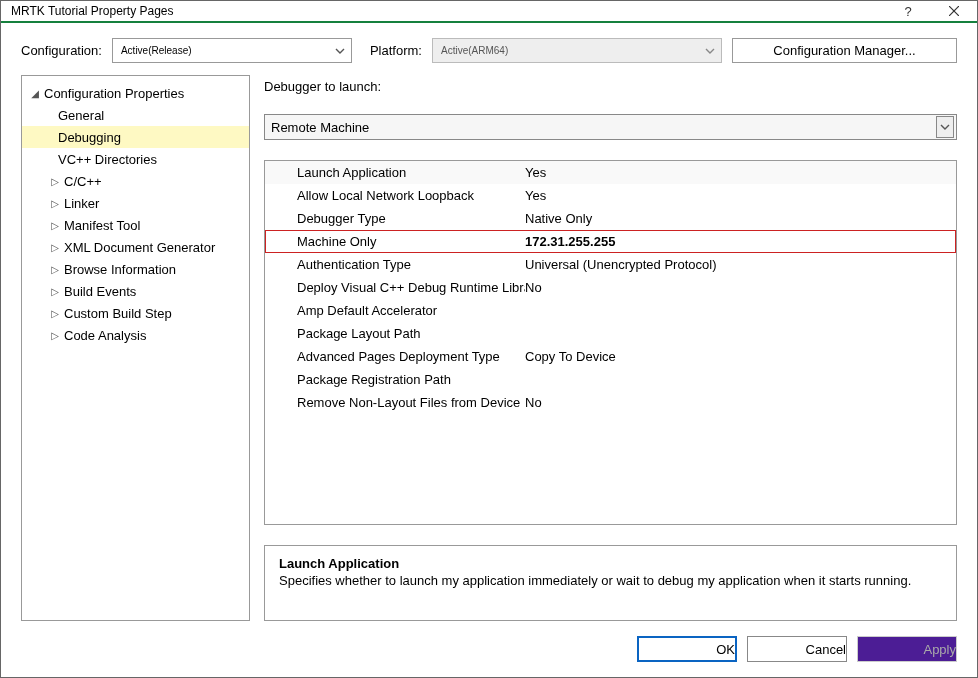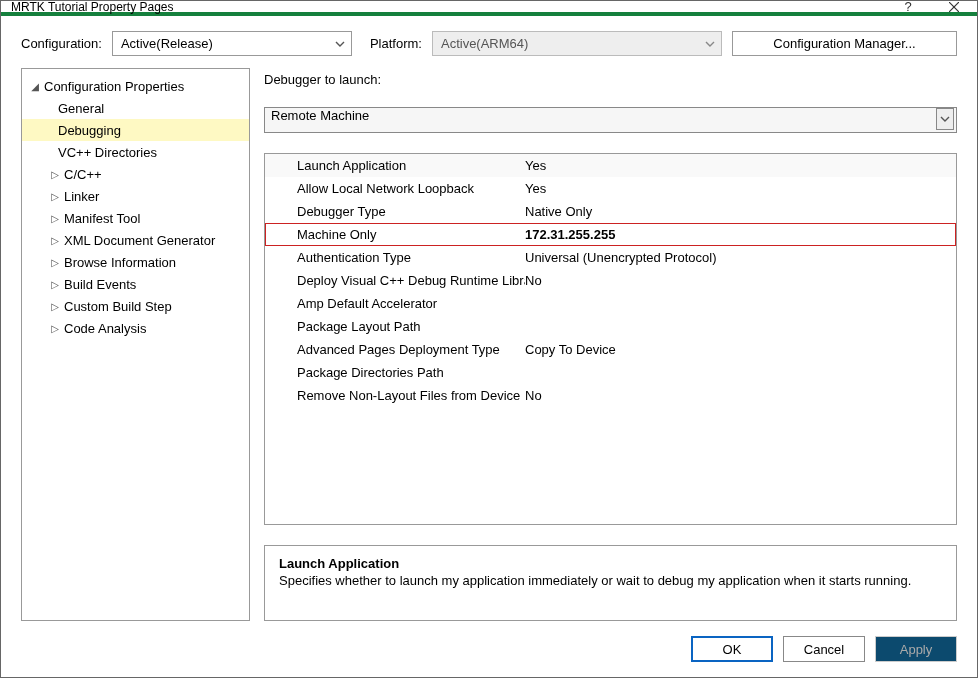--- a/index.html
+++ b/index.html
@@ -1,62 +1,62 @@
 <!DOCTYPE html>
 <html><head>
 <meta charset="utf-8">
 <style>
   * { box-sizing: border-box; font-family: "Segoe UI", Arial, sans-serif; }
   body { margin: 0; background: #fff; width: 978px; height: 678px; overflow: hidden; }
 
   .window { width: 978px; height: 678px; border: 1px solid #666; display: flex; flex-direction: column; background: #fff; }
 
-  .titlebar { height: 15px; display: flex; align-items: center; padding: 0 0 0 10px; font-size: 12px; border-bottom: 4px solid #15803d; }
+  .titlebar { height: 22px; display: flex; align-items: center; padding: 0 0 0 10px; font-size: 12px; border-bottom: 2px solid #15803d; }
   .titlebar-title { flex: 1; }
   .titlebar-btn { width: 46px; height: 30px; display: flex; align-items: center; justify-content: center; font-size: 14px; color: #333; }
   .titlebar-btn.help { font-size: 13px; }
   .titlebar-btn.close svg { width: 10px; height: 10px; }
 
   .toolbar { padding: 15px 20px 12px 20px; display: flex; align-items: center; gap: 10px; }
   .toolbar-label { font-size: 13px; }
-  .combo { height: 25px; border: 1px solid #999; background: #fff; display: flex; align-items: center; padding: 0 4px 0 8px; font-size: 13px; justify-content: space-between; }
+  .combo { height: 25px; border: 1px solid #999; background: #fff; display: flex; align-items: center; padding: 0 4px 0 8px; font-size: 10px; justify-content: space-between; }
   .combo.disabled { background: #eee; color: #555; border-color: #bbb; }
   .combo .chev { width: 14px; height: 14px; display:flex; align-items:center; justify-content:center; }
   .config-btn { height: 25px; border: 1px solid #999; padding: 0 14px; font-size: 13px; display: flex; align-items: center; justify-content: center; }
 
   .main { flex: 1; display: flex; padding: 0 20px 12px 20px; gap: 14px; overflow: hidden; }
 
   .tree-panel { width: 229px; border: 1px solid #999; padding: 6px 0; font-size: 13px; overflow-y: auto; }
   .tree-row { height: 22px; display: flex; align-items: center; padding-left: 8px; gap: 4px; }
   .tree-row.level1 { padding-left: 28px; }
   .tree-row.level1e { padding-left: 36px; }
   .tree-row.selected { background: #fef9c3; }
   .tree-expander { width: 10px; text-align: center; font-size: 10px; color: #555; }
 
   .right { flex: 1; display: flex; flex-direction: column; gap: 20px; overflow: hidden; }
 
   .launcher-label { font-size: 13px; padding-top: 4px; }
-  .launcher-combo { height: 26px; border: 1px solid #888; display: flex; align-items: flex-start; justify-content: space-between; padding: 0 2px 0 6px; font-size: 13px; background:#f6f6f6; }
+  .launcher-combo { height: 26px; border: 1px solid #888; display: flex; align-items: center; justify-content: space-between; padding: 0 2px 0 6px; font-size: 13px; background:#f6f6f6; }
   .launcher-combo .chev-box { width: 18px; height: 22px; border: 1px solid #888; display:flex; align-items:center; justify-content:center; background:#eee; }
 
   .grid { flex: 1; border: 1px solid #999; overflow: hidden; }
   .grid-row { display: flex; height: 23px; font-size: 13px; align-items: center; }
   .grid-row:first-child { background:#f9f9f9; }
   .grid-key { width: 260px; padding-left: 32px; white-space: nowrap; overflow: hidden; text-overflow: clip; }
   .grid-val { flex: 1; padding-left: 0px; white-space: nowrap; overflow: hidden; }
   .grid-row.highlight { outline: 1px solid #c22; outline-offset: -1px; }
   .grid-row.highlight .grid-val { font-weight: 600; }
 
   .desc { border: 1px solid #999; padding: 10px 14px 14px 14px; font-size: 13px; min-height: 76px; }
   .desc-title { font-weight: 700; margin-bottom: 2px; }
 
   .dialog-buttons { height: 44px; display: flex; justify-content: flex-end; align-items: center; gap: 10px; padding: 0 20px 12px 0; }
-  .dlgbtn { width: 82px; height: 26px; border: 1px solid #888; font-size: 13px; display: flex; align-items: center; justify-content: center; }
+  .dlgbtn { width: 100px; height: 26px; border: 1px solid #888; font-size: 13px; display: flex; align-items: center; justify-content: flex-end; }
   .dlgbtn.primary { border: 2px solid #0a64c2; }
-  .dlgbtn.disabled { background: #0c4a6e; color: #aaa; border-color: #ccc; }
+  .dlgbtn.disabled { background: #4c1d95; color: #aaa; border-color: #ccc; }
 
   svg.chev-down { width: 10px; height: 10px; }
 </style>
 </head>
 <body>
 
 <div class="window">
 
   <div class="titlebar">
     <span class="titlebar-title">MRTK Tutorial Property Pages</span>
@@ -187,21 +187,21 @@
             </div>
             <div class="grid-row">
               <div class="grid-key">Package Layout Path</div>
               <div class="grid-val"></div>
             </div>
             <div class="grid-row">
               <div class="grid-key">Advanced Pages Deployment Type</div>
               <div class="grid-val">Copy To Device</div>
             </div>
             <div class="grid-row">
-              <div class="grid-key">Package Directories Path</div>
+              <div class="grid-key">Package Registration Path</div>
               <div class="grid-val"></div>
             </div>
             <div class="grid-row">
               <div class="grid-key">Remove Non-Layout Files from Device</div>
               <div class="grid-val">No</div>
             </div>
           </div>
       </div>
 
       <div class="desc">

